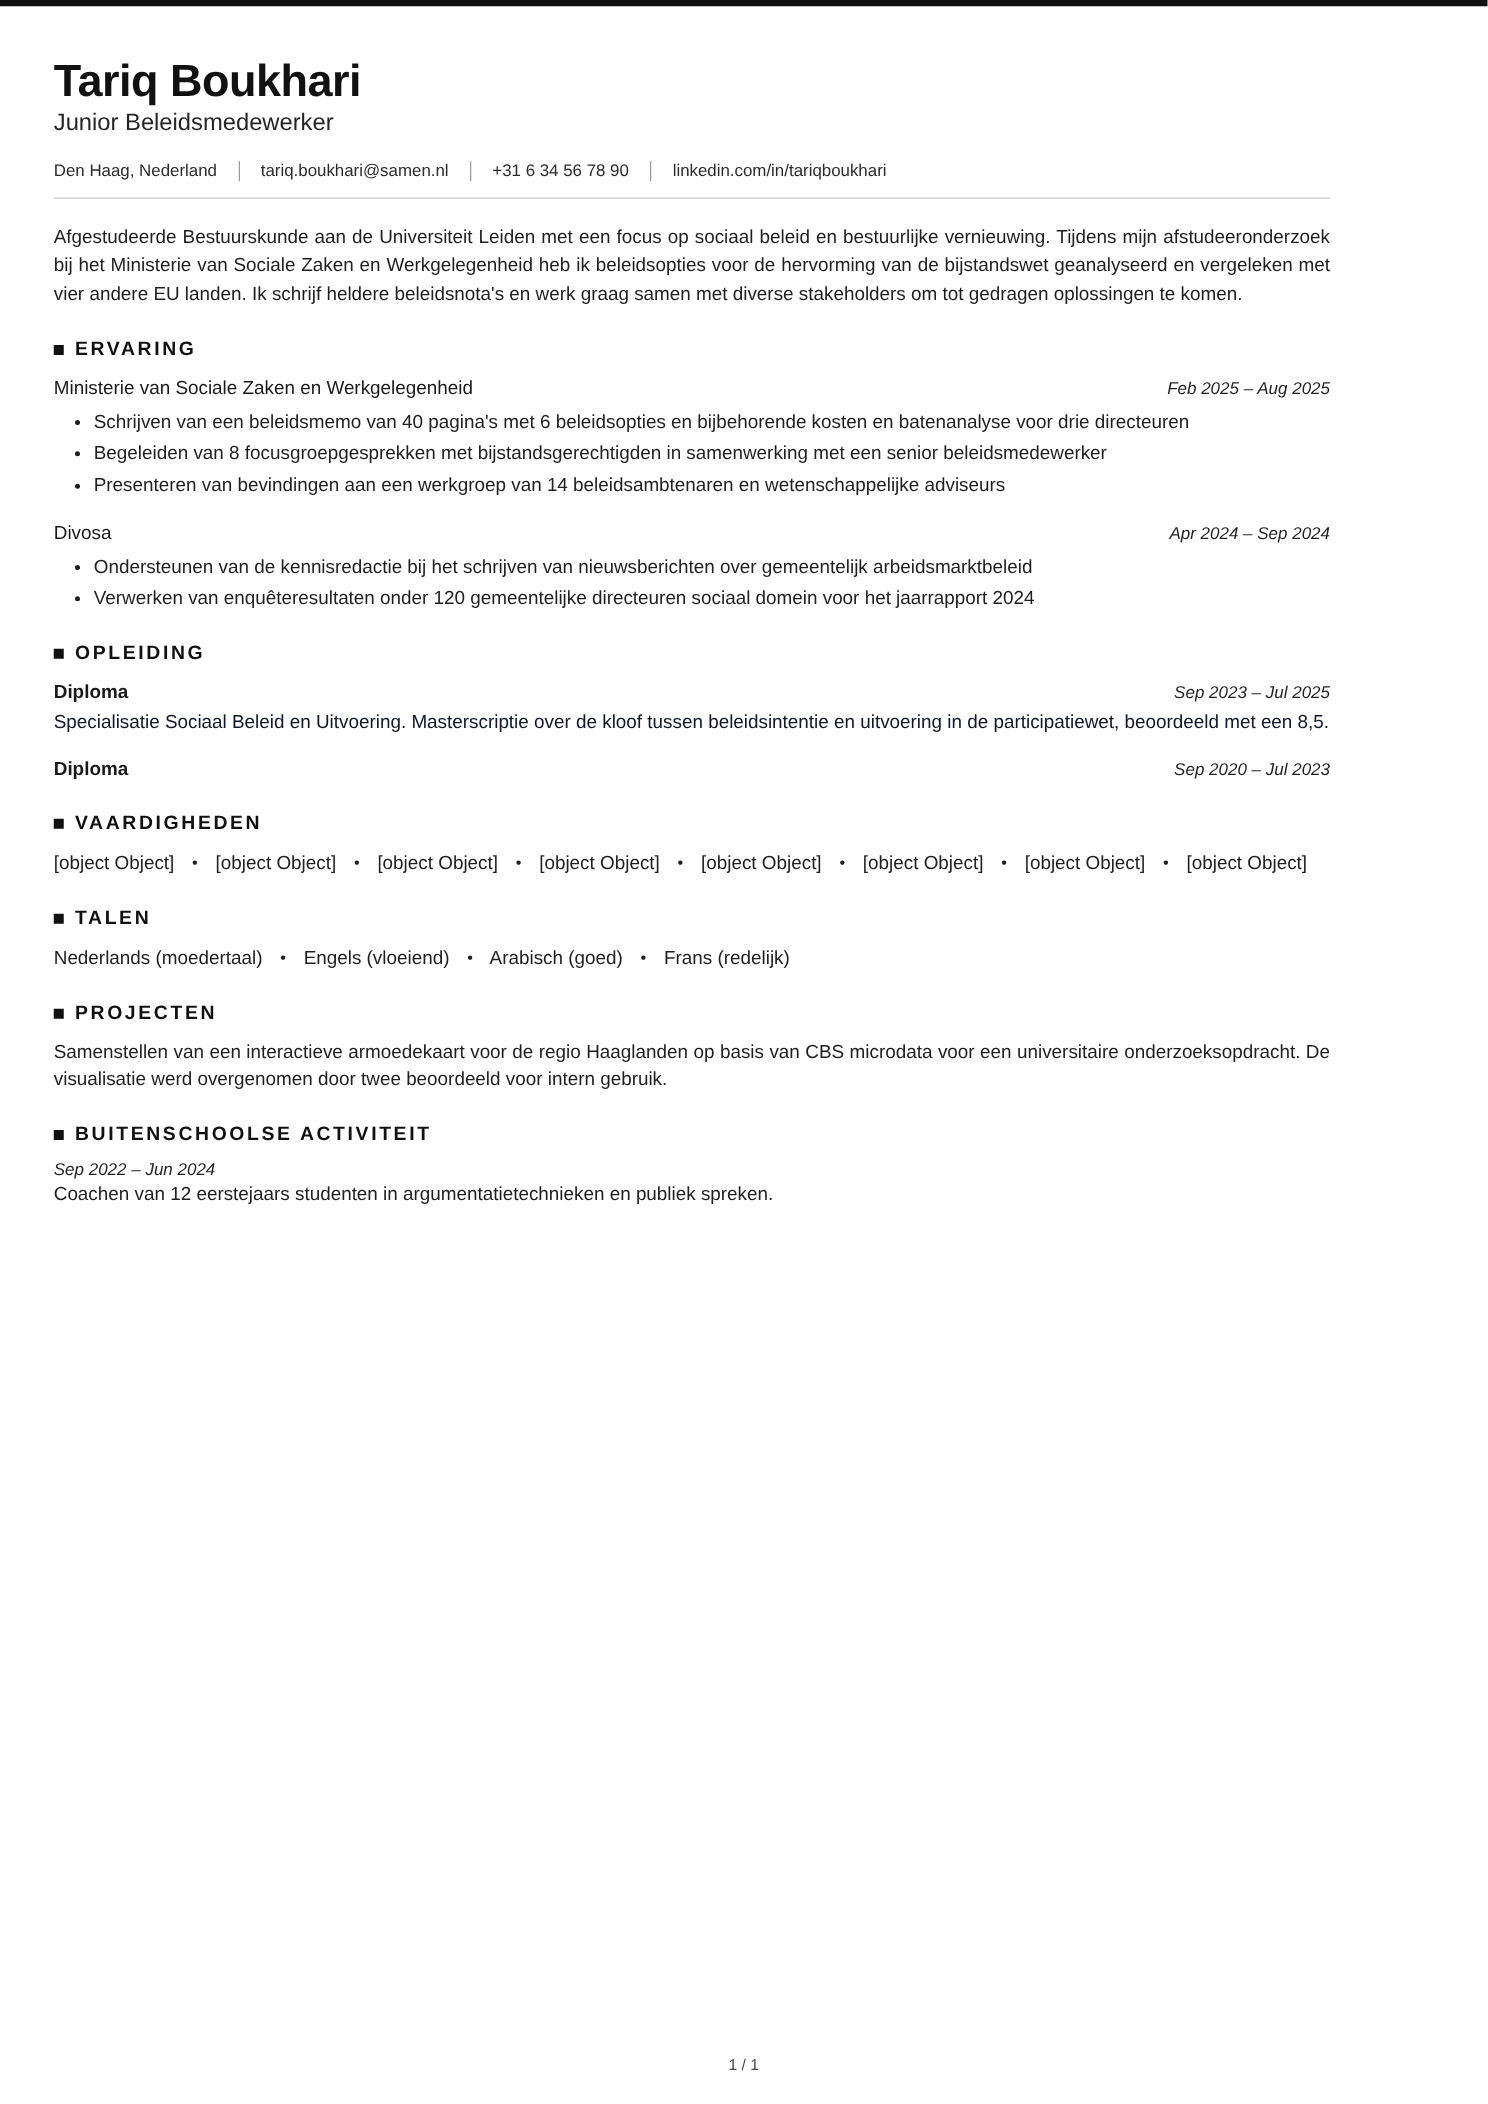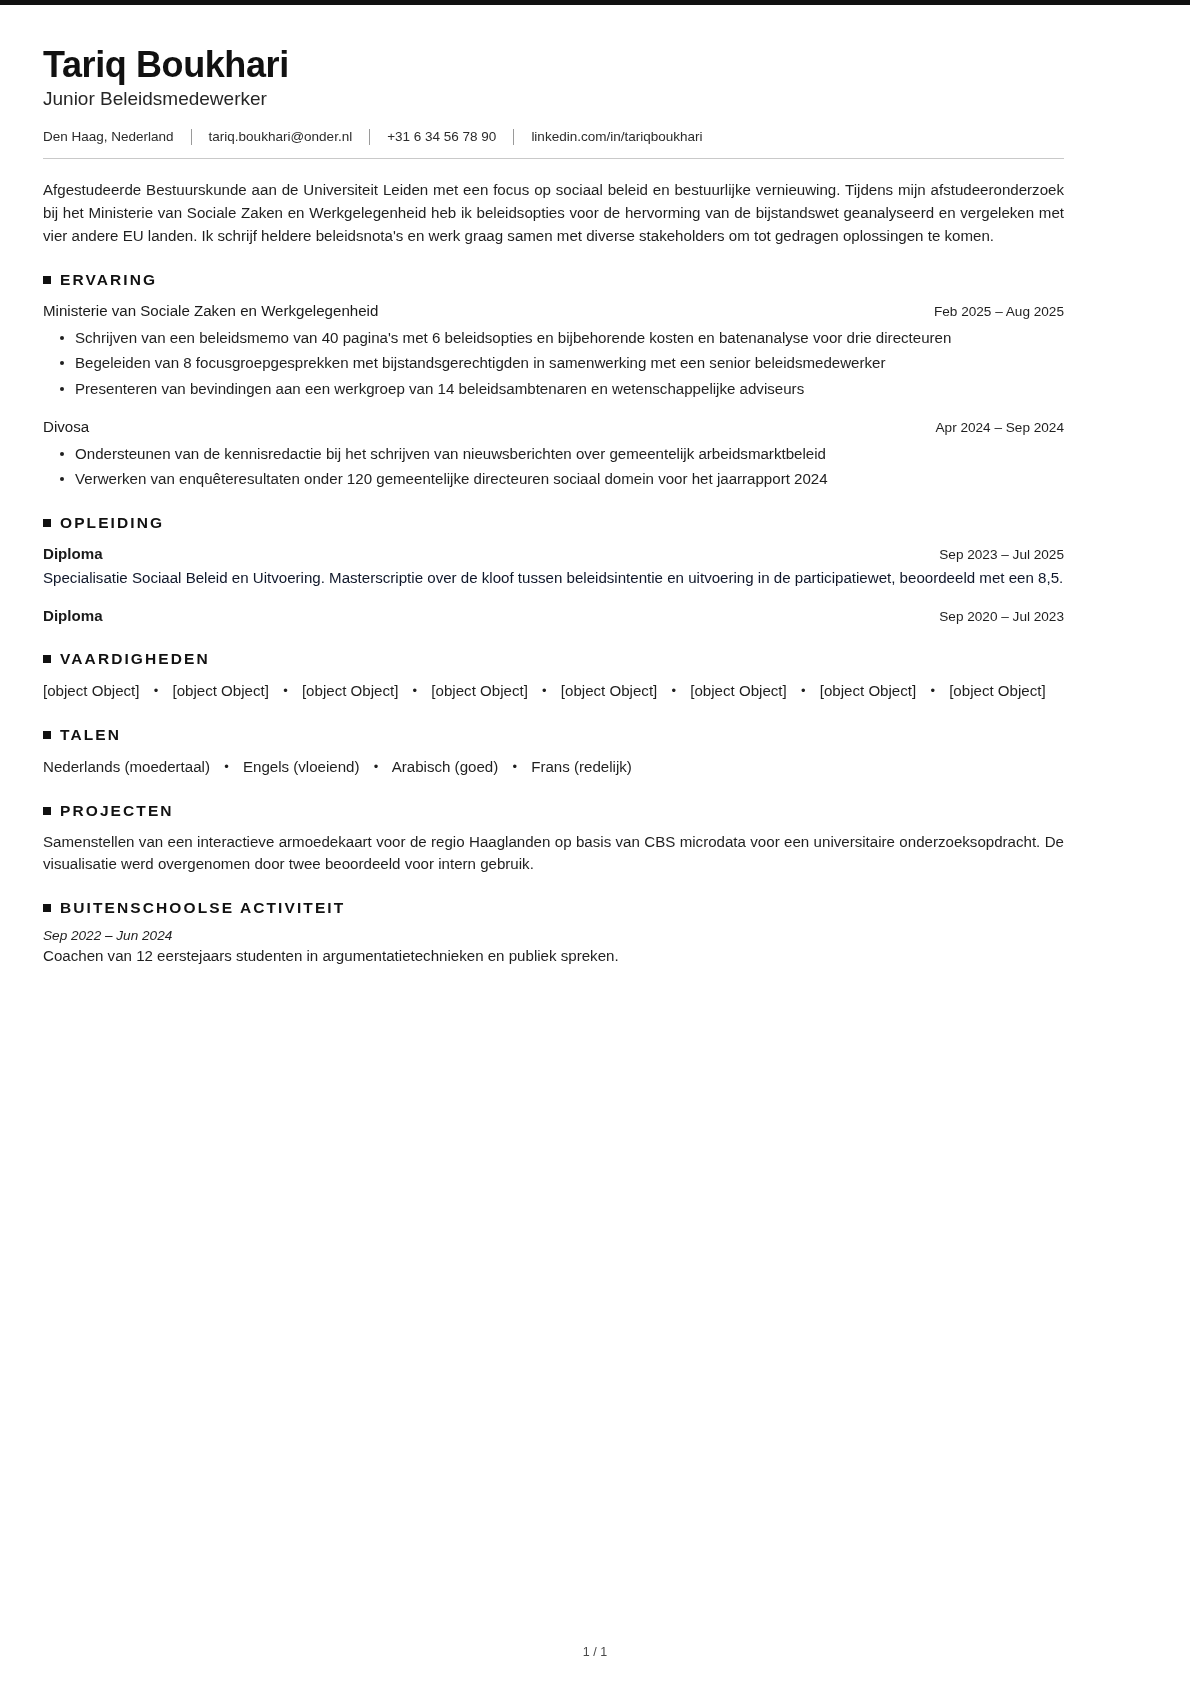--- a/index.html
+++ b/index.html
@@ -121,20 +121,21 @@
   .entry-title {
     font-size: 15.1px;
     color: #1a1a1a;
     line-height: 1.4;
   }
   .entry-title.bold {
     font-weight: bold;
   }
   .entry-date {
     font-size: 13.6px;
+    font-style: italic;
     color: #1f1f1f;
     white-space: nowrap;
     flex: 0 0 auto;
   }
   ul.bullets {
     list-style: none;
     margin: 6px 0 0 0;
     padding: 0;
   }
   ul.bullets li {
@@ -210,21 +211,21 @@
   <div class="top-rule"></div>
 
   <div class="content">
 
     <div>
       <h1 class="name">Tariq Boukhari</h1>
       <div class="headline">Junior Beleidsmedewerker</div>
       <div class="contact-line">
         <span class="contact-item">Den Haag, Nederland</span>
         <span class="contact-sep"></span>
-        <span class="contact-item">tariq.boukhari@onder.nl</span>
+        <span class="contact-item">tariq.boukhari@samen.nl</span>
         <span class="contact-sep"></span>
         <span class="contact-item">+31 6 34 56 78 90</span>
         <span class="contact-sep"></span>
         <span class="contact-item">linkedin.com/in/tariqboukhari</span>
       </div>
     </div>
 
     <p class="summary">Afgestudeerde Bestuurskunde aan de Universiteit Leiden met een focus op sociaal beleid en bestuurlijke vernieuwing. Tijdens mijn afstudeeronderzoek bij het Ministerie van Sociale Zaken en Werkgelegenheid heb ik beleidsopties voor de hervorming van de bijstandswet geanalyseerd en vergeleken met vier andere EU landen. Ik schrijf heldere beleidsnota's en werk graag samen met diverse stakeholders om tot gedragen oplossingen te komen.</p>
 
     <div class="section">

